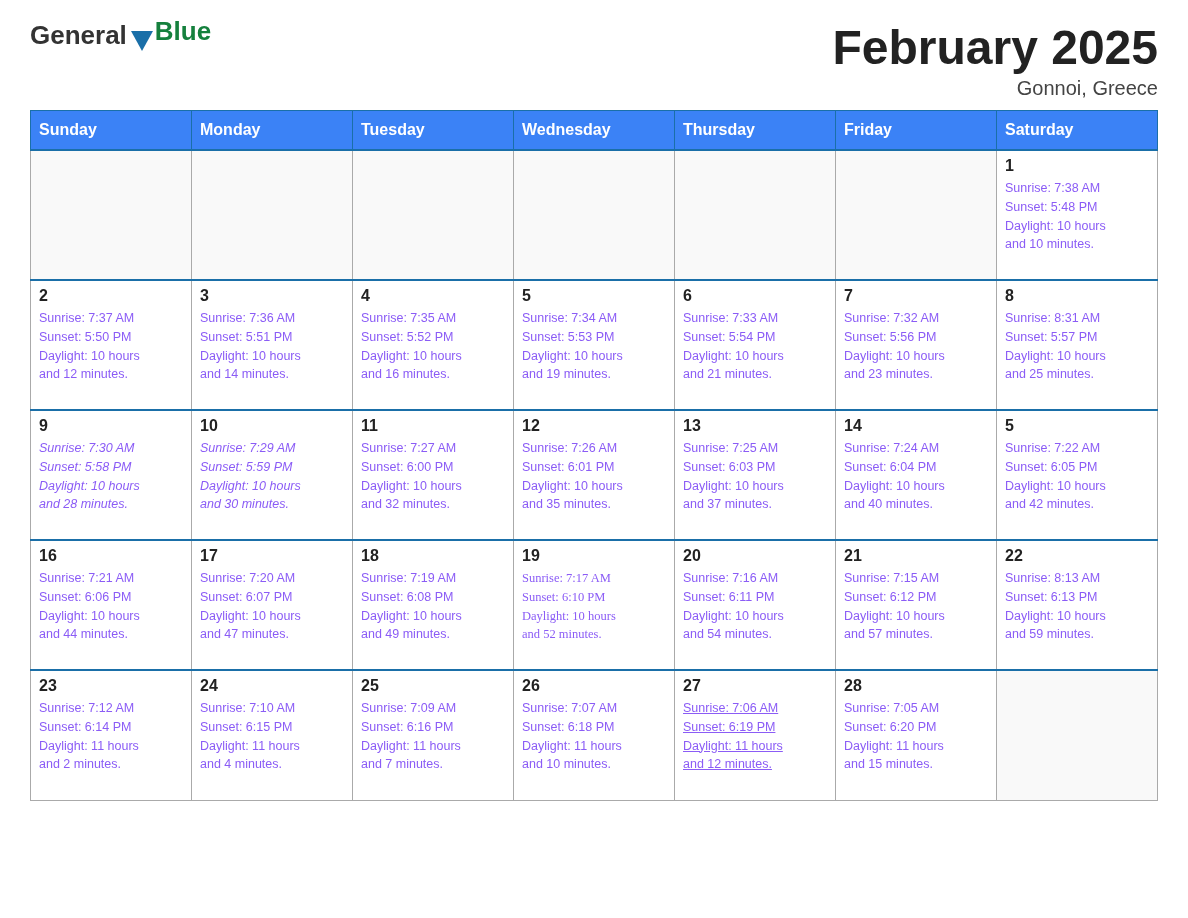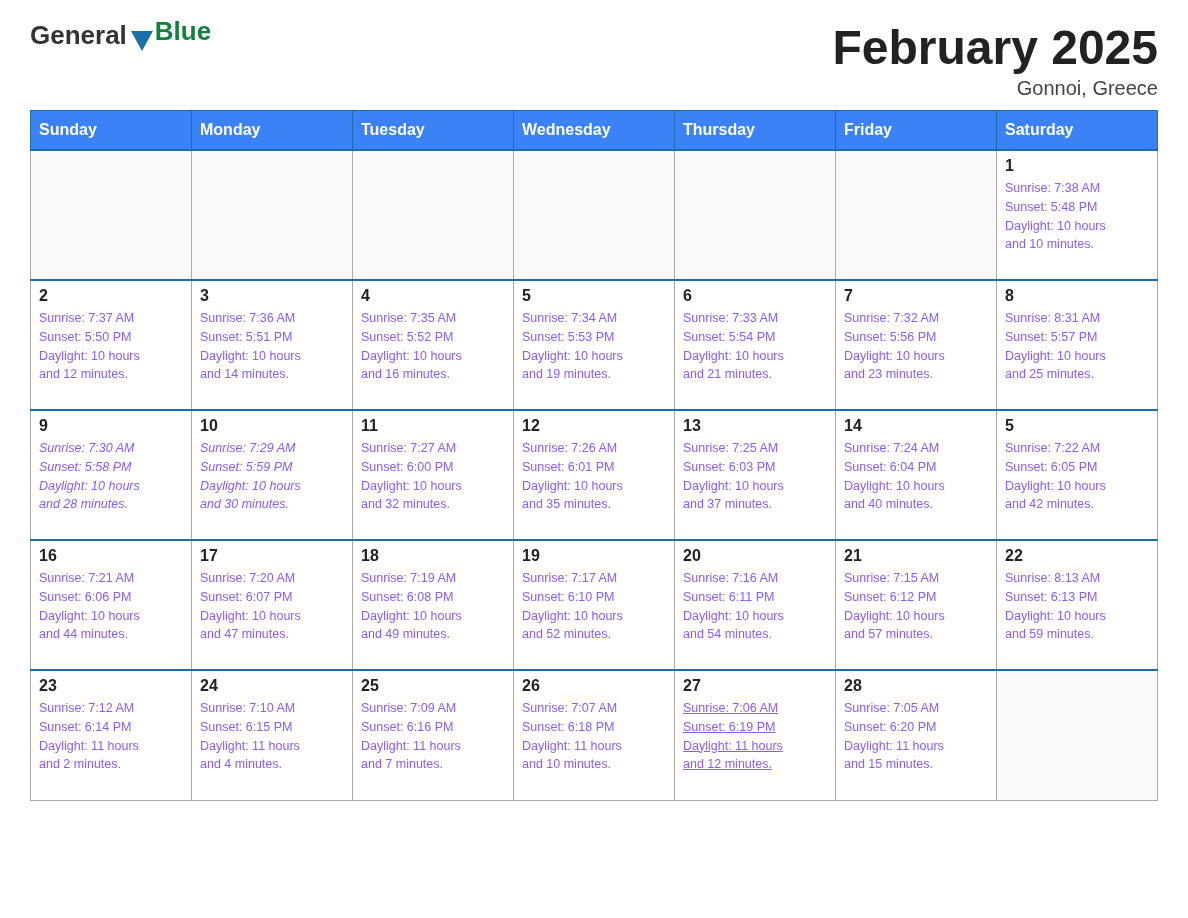--- a/index.html
+++ b/index.html
@@ -263,21 +263,21 @@
         </td>
         <td>
           <span class="day-num">18</span>
           <div class="day-info" style="white-space: pre-line;">Sunrise: 7:19 AM
 Sunset: 6:08 PM
 Daylight: 10 hours
 and 49 minutes.</div>
         </td>
         <td>
           <span class="day-num">19</span>
-          <div class="day-info" style="white-space: pre-line;">Sunrise: 7:17 AM
+          <div class="day-info" style="white-space: pre-line; font-family: Liberation Serif, serif;">Sunrise: 7:17 AM
 Sunset: 6:10 PM
 Daylight: 10 hours
 and 52 minutes.</div>
         </td>
         <td>
           <span class="day-num">20</span>
           <div class="day-info" style="white-space: pre-line;">Sunrise: 7:16 AM
 Sunset: 6:11 PM
 Daylight: 10 hours
 and 54 minutes.</div>

